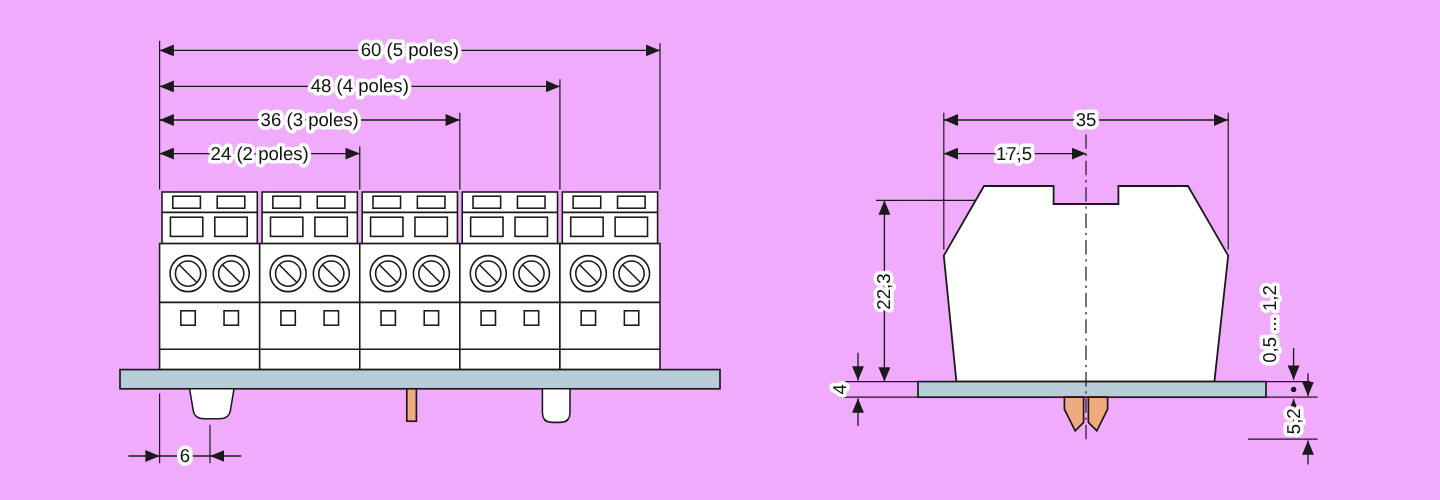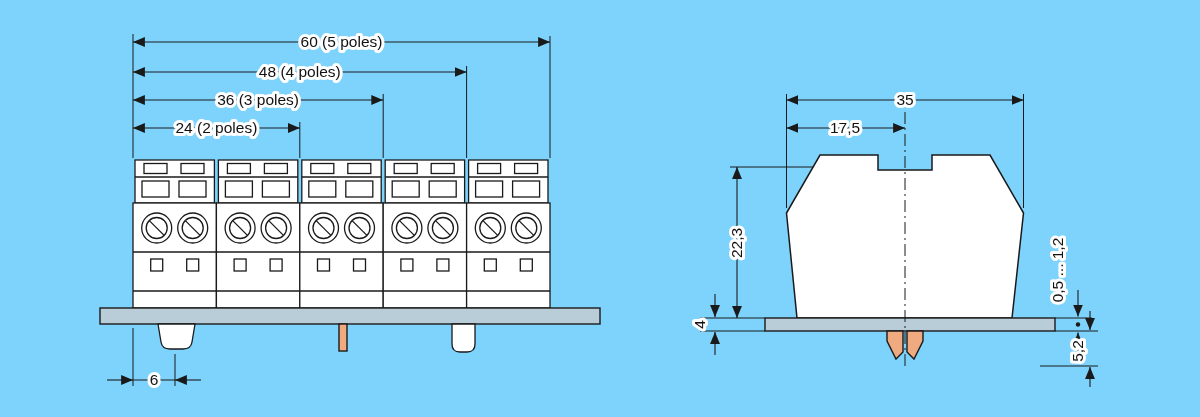--- a/index.html
+++ b/index.html
@@ -1,16 +1,16 @@
 <!DOCTYPE html>
 <html><head>
 <meta charset="utf-8">
 <style>
   html,body{margin:0;padding:0;background:#fff;}
-  .wrap{width:1200px;height:417px;background:#7dd3fc;position:relative;overflow:hidden;
+  .wrap{width:1200px;height:417px;background:#f0abfc;position:relative;overflow:hidden;
         font-family:"Liberation Sans",sans-serif;}
   svg{display:block;}
   .ol  {fill:#fff;stroke:#1a1a1a;stroke-width:1.5;}
   .olw {fill:#fff;stroke:#1a1a1a;stroke-width:1.3;}
   .ln  {stroke:#1a1a1a;stroke-width:1.3;fill:none;}
   .ext {stroke:#1a1a1a;stroke-width:1;fill:none;}
   .dim {stroke:#1a1a1a;stroke-width:1.1;fill:none;}
   .shape{stroke:#1a1a1a;stroke-width:1.4;}
   .cl  {stroke:#1a1a1a;stroke-width:1;stroke-dasharray:12 4 2 4;fill:none;}
   .dtxt{font:15.5px "Liberation Sans",sans-serif;fill:#111;

